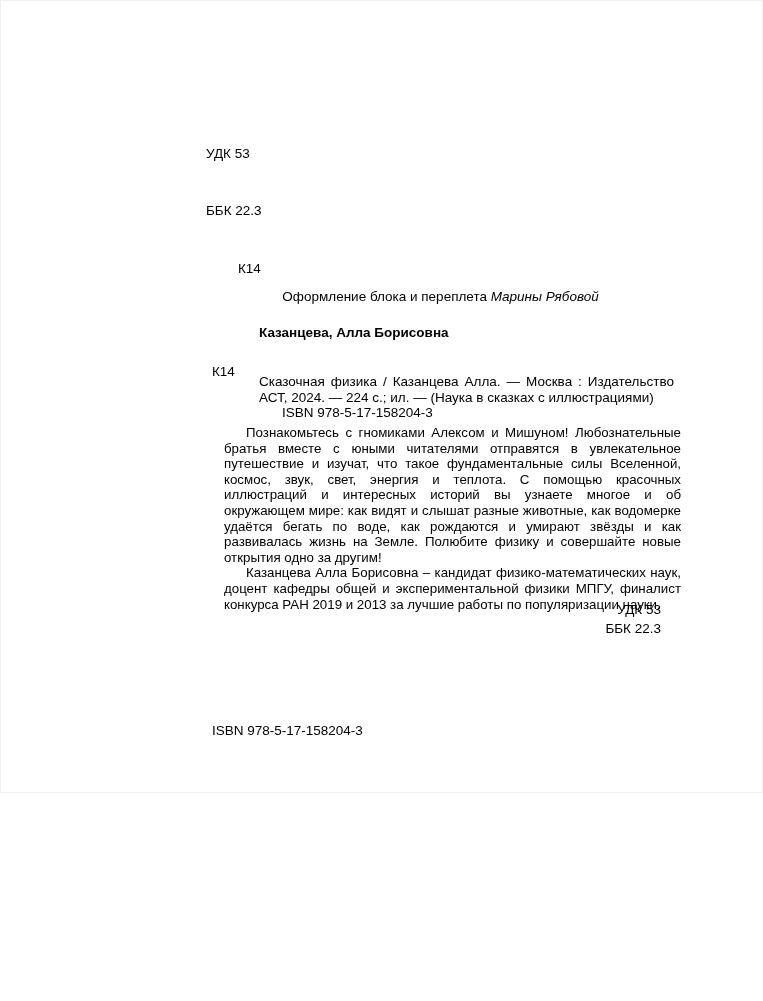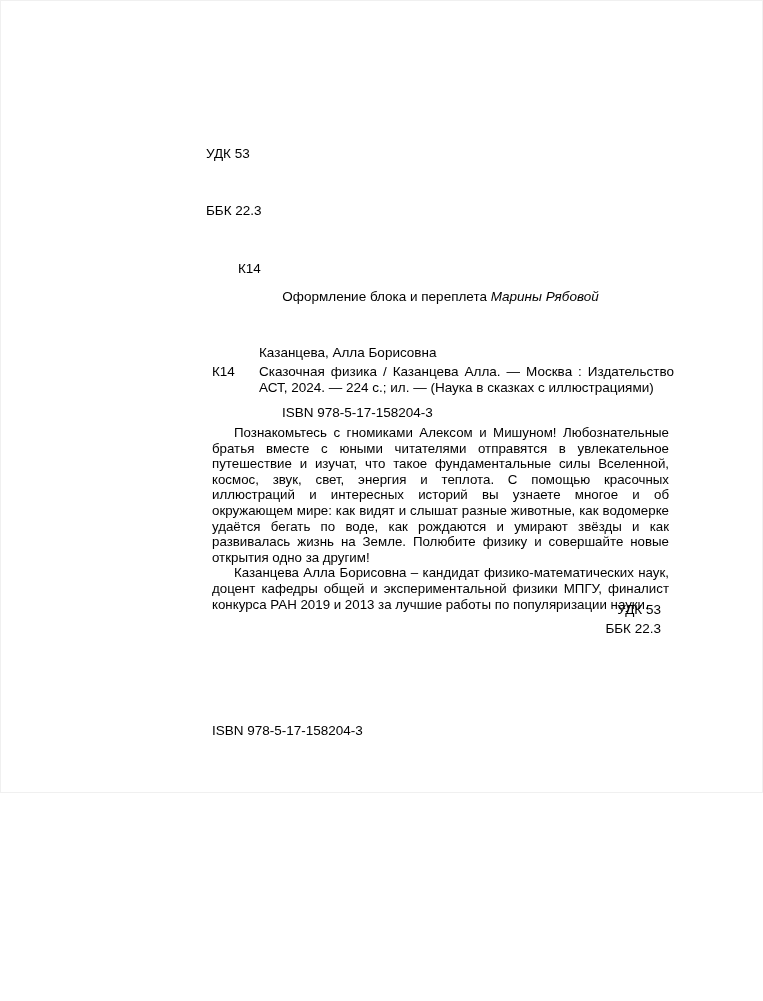--- a/index.html
+++ b/index.html
@@ -36,47 +36,47 @@
     width: 457px;
     text-align: center;
     margin-top: 40px;
   }
   .italic {
     font-style: italic;
   }
   .author-heading {
     position: absolute;
     left: 258px;
-    top: 344px;
-    font-weight: normal;
+    top: 324px;
+    font-weight: bold;
   }
   .catalog-entry {
     position: absolute;
     left: 211px;
     top: 363px;
     width: 462px;
     line-height: 16px;
   }
   .catalog-code {
     position: absolute;
     left: 0;
     top: 0;
   }
   .entry-text {
-    margin: 0 0 0 47px;
+    margin: 10px 0 0 47px;
     text-align: justify;
   }
   .isbn-mid {
     position: absolute;
     left: 281px;
     top: 404px;
   }
   .annotation {
     position: absolute;
-    left: 211px;
+    left: 223px;
     top: 424px;
     width: 457px;
     font-size: 13.3px;
     line-height: 15.6px;
     text-align: justify;
   }
   .annotation p {
     margin: 0;
     text-indent: 22px;
   }

